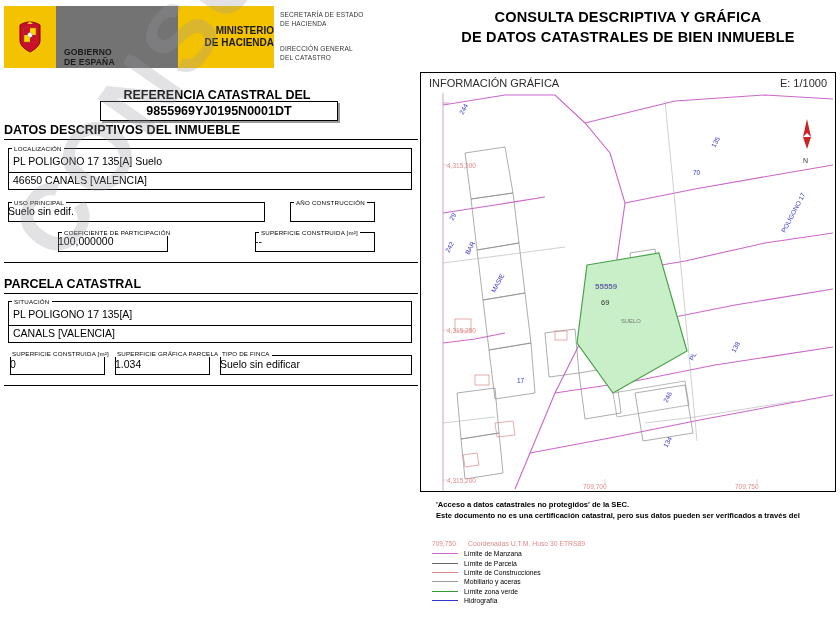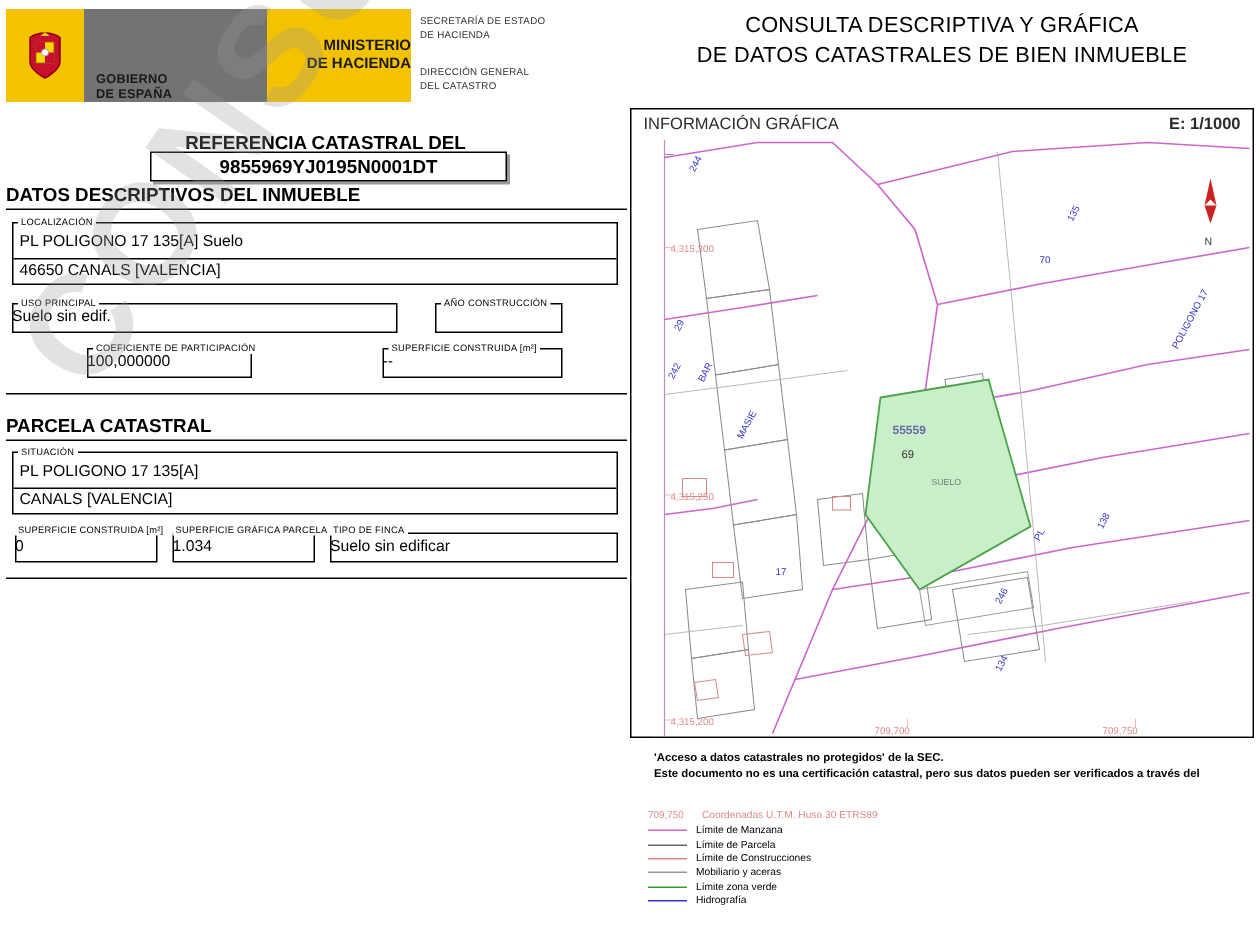--- a/index.html
+++ b/index.html
@@ -89,21 +89,21 @@
     letter-spacing: .2px;
   }
 
   
   .doc-title {
     position: absolute;
     left: 420px; top: 8px;
     width: 416px;
     text-align: center;
     font-size: 14.5px;
-    font-weight: normal;
+    font-weight: bold;
     line-height: 1.35;
     letter-spacing: .2px;
   }
 
   
   .ref-title {
     position: absolute;
     left: 92px; top: 88px;
     width: 250px;
     text-align: center;
@@ -186,21 +186,21 @@
     left: 0; top: 0;
     width: 100%; height: 20px;
     display: flex;
     align-items: center;
     justify-content: space-between;
     padding: 0 8px;
     box-sizing: border-box;
     font-size: 11px;
     color: #2b2b2b;
   }
-  .map-header .scale { font-weight: bold; }
+  .map-header .scale { font-weight: normal; }
   .map-inner {
     position: absolute;
     left: 14px; top: 20px;
     width: 400px; height: 398px;
     overflow: hidden;
   }
   .map-note {
     position: absolute;
     left: 436px; top: 499px;
     width: 400px;

